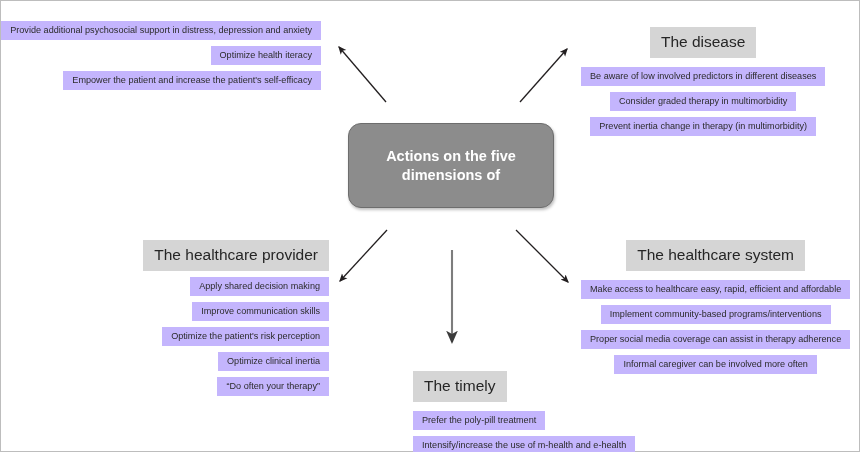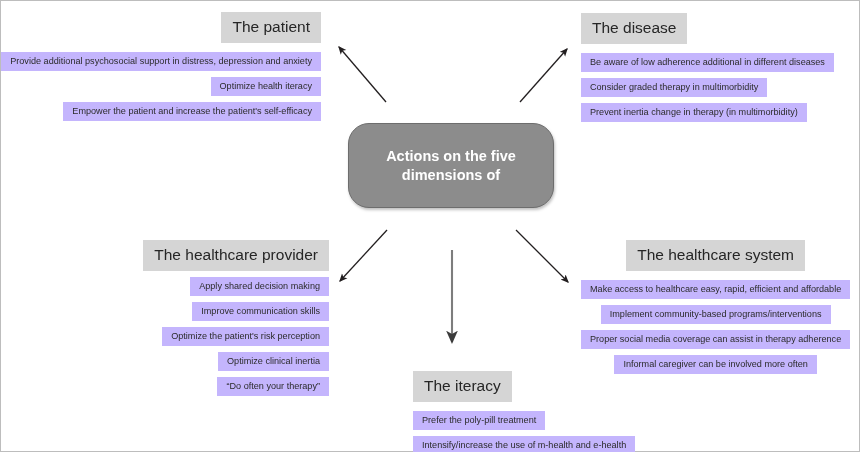--- a/index.html
+++ b/index.html
@@ -44,36 +44,36 @@
     white-space:nowrap;
     box-sizing:border-box;
   }
   .gap6{margin-top:6px;}
   .gap9{margin-top:9px;}
 
   
   #g-patient{left:3px;top:11px;width:317px;}
   #g-patient .hdr{margin-right:0px;}
 
-  #g-disease{left:580px;top:12px;}
+  #g-disease{left:580px;top:26px;align-items:center;}
 
   #g-provider{left:118px;top:239px;width:210px;}
 
   #g-system{left:580px;top:239px;align-items:center;}
 
   #g-therapy{left:412px;top:370px;}
 
   
   #center{
     position:absolute;
     left:347px;top:122px;
     width:206px;height:85px;
     background:#8c8c8c;
     border:1px solid #6d6d6d;
-    border-radius:21px;
+    border-radius:13px;
     box-sizing:border-box;
     display:flex;align-items:center;justify-content:center;
     box-shadow:1px 2px 3px rgba(0,0,0,.25);
   }
   #center .ctext{
     color:#ffffff;
     font-size:14.5px;
     font-weight:bold;
     line-height:1.25;
     text-align:center;
@@ -102,29 +102,28 @@
   </svg>
 
   <div id="center">
     <div class="ctext">
       <span>Actions on the five</span><br>
       <span>dimensions of</span><br>
     </div>
   </div>
 
   <div class="group right-al" id="g-patient">
-    <div class="hdr">The patient</div>
     <div class="item gap9">Provide additional psychosocial support in distress, depression and anxiety</div>
     <div class="item gap6">Optimize health iteracy</div>
     <div class="item gap6">Empower the patient and increase the patient's self-efficacy</div>
   </div>
 
   <div class="group left-al" id="g-disease">
     <div class="hdr">The disease</div>
-    <div class="item gap9">Be aware of low adherence additional in different diseases</div>
+    <div class="item gap9">Be aware of low involved predictors in different diseases</div>
     <div class="item gap6">Consider graded therapy in multimorbidity</div>
     <div class="item gap6">Prevent inertia change in therapy (in multimorbidity)</div>
   </div>
 
   <div class="group right-al" id="g-provider">
     <div class="hdr">The healthcare provider</div>
     <div class="item gap6">Apply shared decision making</div>
     <div class="item gap6">Improve communication skills</div>
     <div class="item gap6">Optimize the patient's risk perception</div>
     <div class="item gap6">Optimize clinical inertia</div>
@@ -133,18 +132,18 @@
 
   <div class="group left-al" id="g-system">
     <div class="hdr">The healthcare system</div>
     <div class="item gap9">Make access to healthcare easy, rapid, efficient and affordable</div>
     <div class="item gap6">Implement community-based programs/interventions</div>
     <div class="item gap6">Proper social media coverage can assist in therapy adherence</div>
     <div class="item gap6">Informal caregiver can be involved more often</div>
   </div>
 
   <div class="group left-al" id="g-therapy">
-    <div class="hdr">The iteracy</div>
+    <div class="hdr">The timely</div>
     <div class="item gap9">Prefer the poly-pill treatment</div>
     <div class="item gap6">Intensify/increase the use of m-health and e-health</div>
   </div>
 
 </div>
 
 </body></html>

